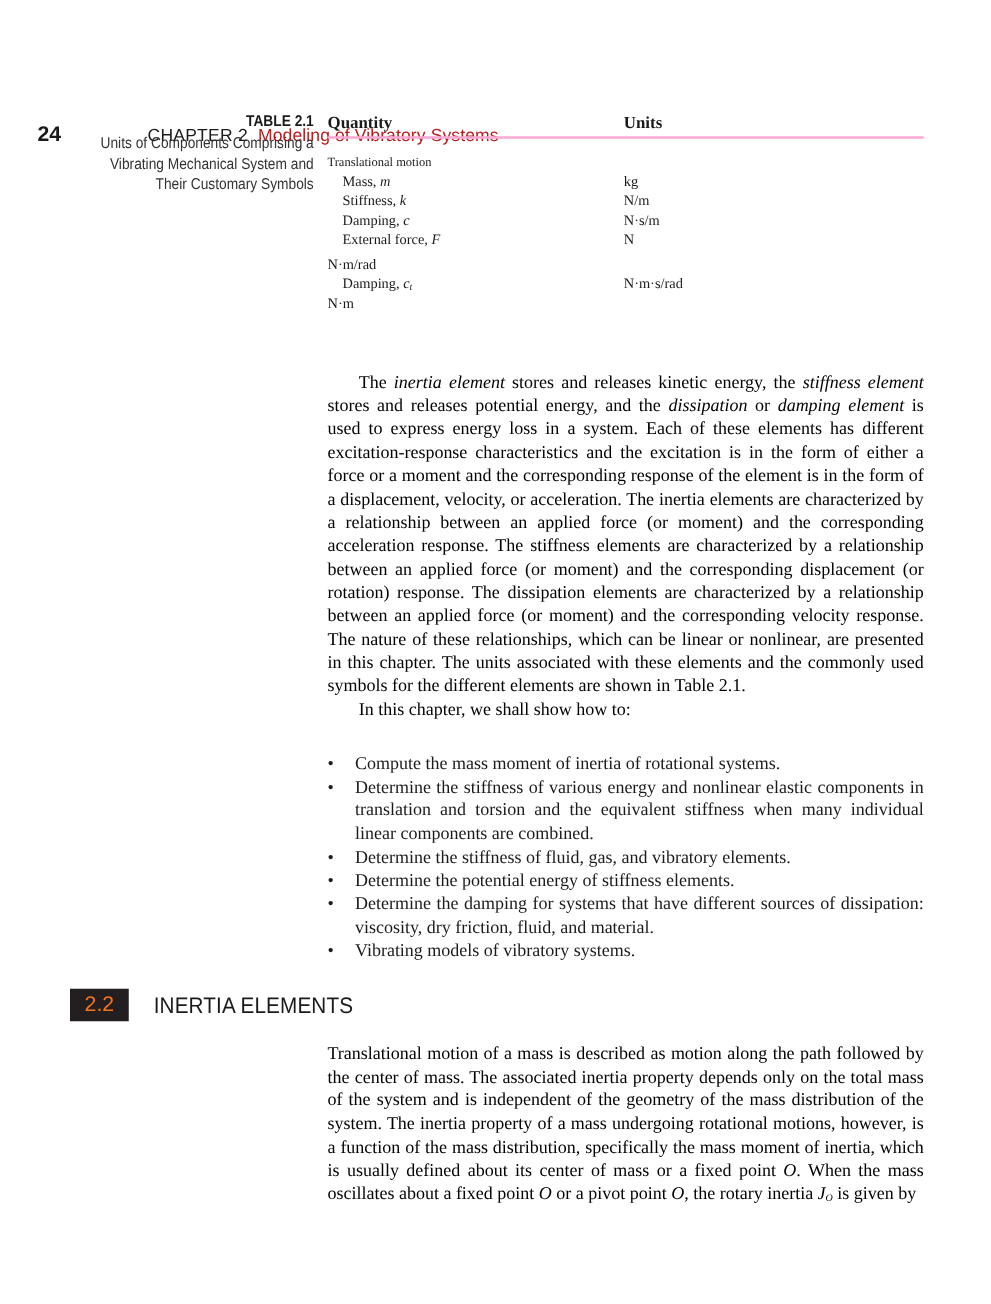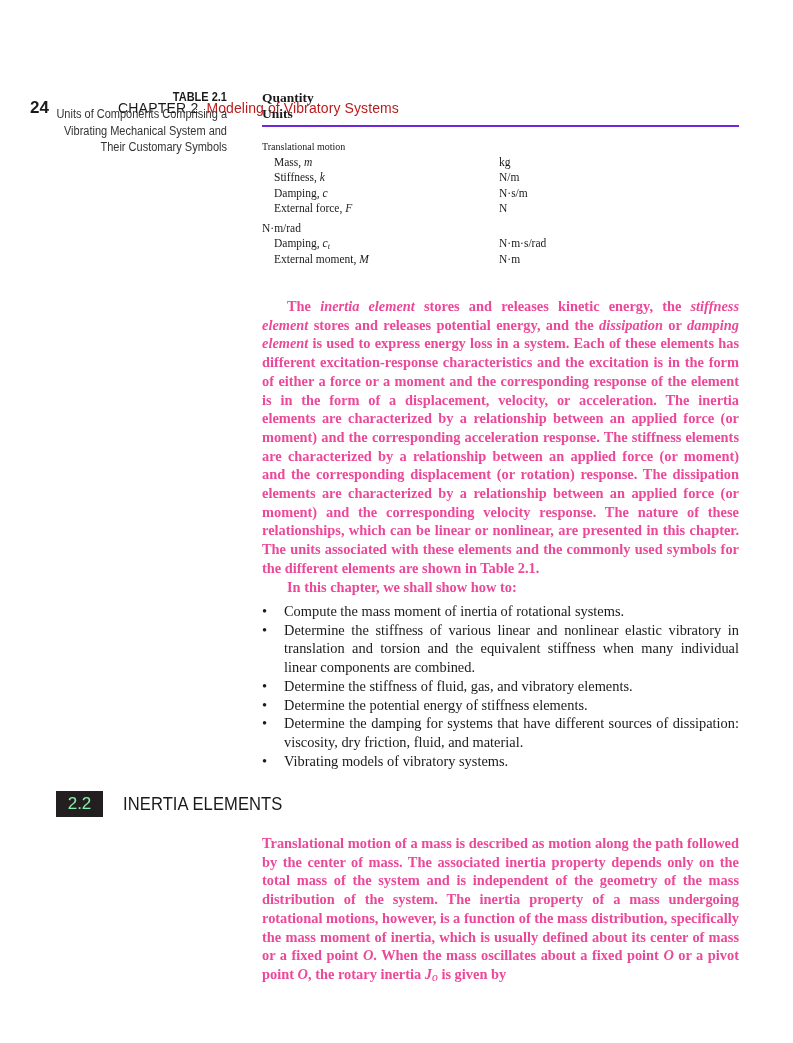--- a/index.html
+++ b/index.html
@@ -4,48 +4,48 @@
 <style>
   html, body { margin: 0; padding: 0; background: #ffffff; }
   body { width: 793px; height: 1043px; position: relative; overflow: hidden; color: #1a1a1a; }
   .sans { font-family: "Liberation Sans", "DejaVu Sans", sans-serif; }
 
   .running-head { position: absolute; top: 55px; left: 30px; height: 20px; display: flex; align-items: baseline; }
   .page-num { font-weight: bold; font-size: 17px; width: 88px; margin-top: 43px; }
   .chapter-label { font-size: 14px; letter-spacing: 0.2px; text-align: right; }
   .chapter-title { font-size: 14px; font-weight: 300; color: #b91c1c; margin-left: 8px; letter-spacing: 0.1px; }
 
-  .table-caption { position: absolute; top: 90px; left: 12px; width: 215px; text-align: right; }
+  .table-caption { position: absolute; top: 90px; left: 36px; width: 215px; text-align: right; }
   .table-label { font-family: "Liberation Sans", sans-serif; font-weight: bold; font-size: 12.5px; transform: scaleX(0.88); transform-origin: right; display: block; }
   .table-desc { font-family: "Liberation Sans", sans-serif; font-size: 12.5px; line-height: 16.5px; color: #333; margin-top: 2px; transform: scaleX(0.88); transform-origin: right; }
 
   .units-table { position: absolute; top: 90px; left: 262px; width: 477px; }
-  .units-head { display: flex; font-family: "Liberation Serif", serif; font-weight: bold; font-size: 13.5px; padding-bottom: 3px; border-bottom: 2px solid #6d28d9; flex-direction: column; }
+  .units-head { display: flex; font-family: "Liberation Serif", serif; font-weight: bold; font-size: 13.5px; padding-bottom: 3px; border-bottom: 2px solid #f9a8d4; }
   .units-head .col-q { width: 237px; }
   .group { margin-top: 12px; }
   .group + .group { margin-top: 4px; }
   .group-title { font-family: "Liberation Serif", serif; font-size: 10px; line-height: 15.5px; }
   .row { display: flex; font-family: "Liberation Serif", serif; font-size: 11.5px; line-height: 15.5px; }
   .row .q { width: 225px; padding-left: 12px; }
   .row .u { }
   .row i { font-style: italic; }
   sup { font-size: 7.5px; vertical-align: 5px; line-height: 0; }
   sub { font-size: 8px; vertical-align: -2px; line-height: 0; }
 
-  .body-text { position: absolute; left: 262px; width: 477px; font-family: "Liberation Serif", serif; font-size: 14.4px; line-height: 18.7px; text-align: justify; color: #ec4899; font-weight: bold; }
+  .body-text { position: absolute; left: 262px; width: 477px; font-family: "Liberation Serif", serif; font-size: 14.4px; line-height: 18.7px; text-align: justify; color: #000000; }
   .para1 { top: 297px; }
   .para p { margin: 0; text-indent: 25px; }
   .para i { font-style: italic; }
 
   .bullets { position: absolute; top: 602px; left: 262px; width: 477px; font-family: "Liberation Serif", serif; font-size: 14.4px; line-height: 18.7px; margin: 0; padding: 0; list-style: none; }
   .bullets li { position: relative; padding-left: 22px; text-align: justify; }
   .bullets li .bullet { position: absolute; left: 0; top: 0; }
 
   .section-heading { position: absolute; top: 791px; left: 56px; display: flex; align-items: center; }
-  .section-num { background: #231f20; color: #86efac; font-family: "Liberation Sans", sans-serif; font-size: 17px; width: 47px; height: 26px; display: flex; align-items: center; justify-content: center; }
+  .section-num { background: #231f20; color: #f97316; font-family: "Liberation Sans", sans-serif; font-size: 17px; width: 47px; height: 26px; display: flex; align-items: center; justify-content: center; }
   .section-title { font-family: "Liberation Sans", sans-serif; font-size: 18px; margin-left: 20px; letter-spacing: 0.1px; transform: scaleX(0.92); transform-origin: left; }
 
   .para2 { top: 834px; }
   .para2 p { text-indent: 0; }
 </style>
 </head>
 <body>
 
 <div class="running-head">
   <span class="page-num sans">24</span>
@@ -86,34 +86,33 @@
 
   <div class="group">
     <div class="row">
       <span class="u">N·m/rad</span>
     </div>
     <div class="row">
       <span class="q"><span>Damping, </span><i>c</i><sub><i>t</i></sub></span>
       <span class="u">N·m·s/rad</span>
     </div>
     <div class="row">
-      <span class="q"><span>External moment, </span><i>M</i></span>
       <span class="u">N·m</span>
     </div>
   </div>
 </div>
 
 <div class="body-text para para1">
   <p><span>The </span><i>inertia element</i><span> stores and releases kinetic energy, the </span><i>stiffness element</i><span> stores and releases potential energy, and the </span><i>dissipation</i><span> or </span><i>damping element</i><span> is used to express energy loss in a system. Each of these elements has different excitation-response characteristics and the excitation is in the form of either a force or a moment and the corresponding response of the element is in the form of a displacement, velocity, or acceleration. The inertia elements are characterized by a relationship between an applied force (or moment) and the corresponding acceleration response. The stiffness elements are characterized by a relationship between an applied force (or moment) and the corresponding displacement (or rotation) response. The dissipation elements are characterized by a relationship between an applied force (or moment) and the corresponding velocity response. The nature of these relationships, which can be linear or nonlinear, are presented in this chapter. The units associated with these elements and the commonly used symbols for the different elements are shown in Table 2.1.</span></p>
   <p style="text-align:left;">In this chapter, we shall show how to:</p>
 </div>
 
 <ul class="bullets">
   <li><span class="bullet">•</span><span>Compute the mass moment of inertia of rotational systems.</span></li>
-  <li><span class="bullet">•</span><span>Determine the stiffness of various linear and nonlinear elastic vibratory in translation and torsion and the equivalent stiffness when many individual linear components are combined.</span></li>
+  <li><span class="bullet">•</span><span>Determine the stiffness of various energy and nonlinear elastic components in translation and torsion and the equivalent stiffness when many individual linear components are combined.</span></li>
   <li><span class="bullet">•</span><span>Determine the stiffness of fluid, gas, and vibratory elements.</span></li>
   <li><span class="bullet">•</span><span>Determine the potential energy of stiffness elements.</span></li>
   <li><span class="bullet">•</span><span>Determine the damping for systems that have different sources of dissipation: viscosity, dry friction, fluid, and material.</span></li>
   <li><span class="bullet">•</span><span>Vibrating models of vibratory systems.</span></li>
 </ul>
 
 <div class="section-heading">
   <span class="section-num">2.2</span>
   <span class="section-title">INERTIA ELEMENTS</span>
 </div>

